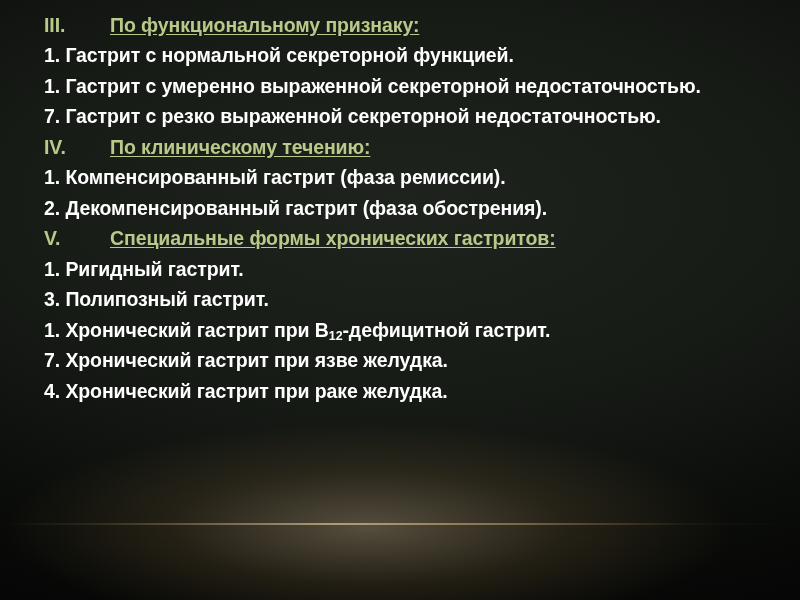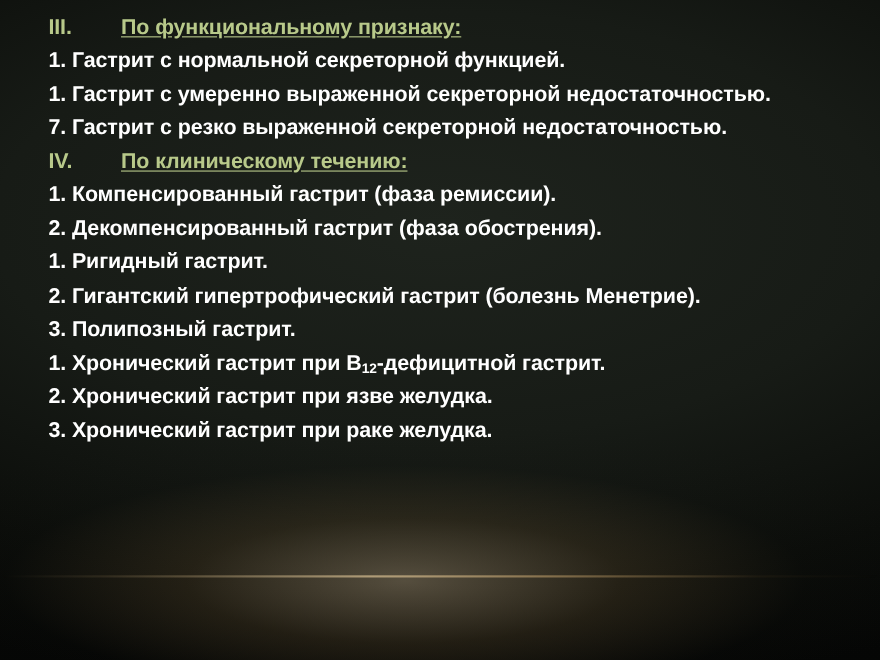--- a/index.html
+++ b/index.html
@@ -91,27 +91,29 @@
     <div class="line">1. Гастрит с умеренно выраженной секреторной недостаточностью.</div>
     <div class="line">7. Гастрит с резко выраженной секреторной недостаточностью.</div>
 
     <div class="line heading">
       <span class="num">IV.</span><span>По клиническому течению:</span>
     </div>
 
     <div class="line">1. Компенсированный гастрит (фаза ремиссии).</div>
     <div class="line">2. Декомпенсированный гастрит (фаза обострения).</div>
 
+    <div class="line heading">
+      <span class="num">V.</span><span>Специальные формы хронических гастритов:</span>
+    </div>
 
     <div class="line">1. Ригидный гастрит.</div>
-    <div class="line">2. Гигантский гипертрофический гастрит (болезнь Менетрие).</div>
     <div class="line">3. Полипозный гастрит.</div>
 
 
     <div class="line">
       <span>1. Хронический гастрит при В</span><sub>12</sub><span>-дефицитной гастрит.</span>
     </div>
 
-    <div class="line">2. Хронический гастрит при язве желудка.</div>
-    <div class="line">3. Хронический гастрит при раке желудка.</div>
+    <div class="line">7. Хронический гастрит при язве желудка.</div>
+    <div class="line">4. Хронический гастрит при раке желудка.</div>
 
   </div>
 </div>
 
 </body></html>

